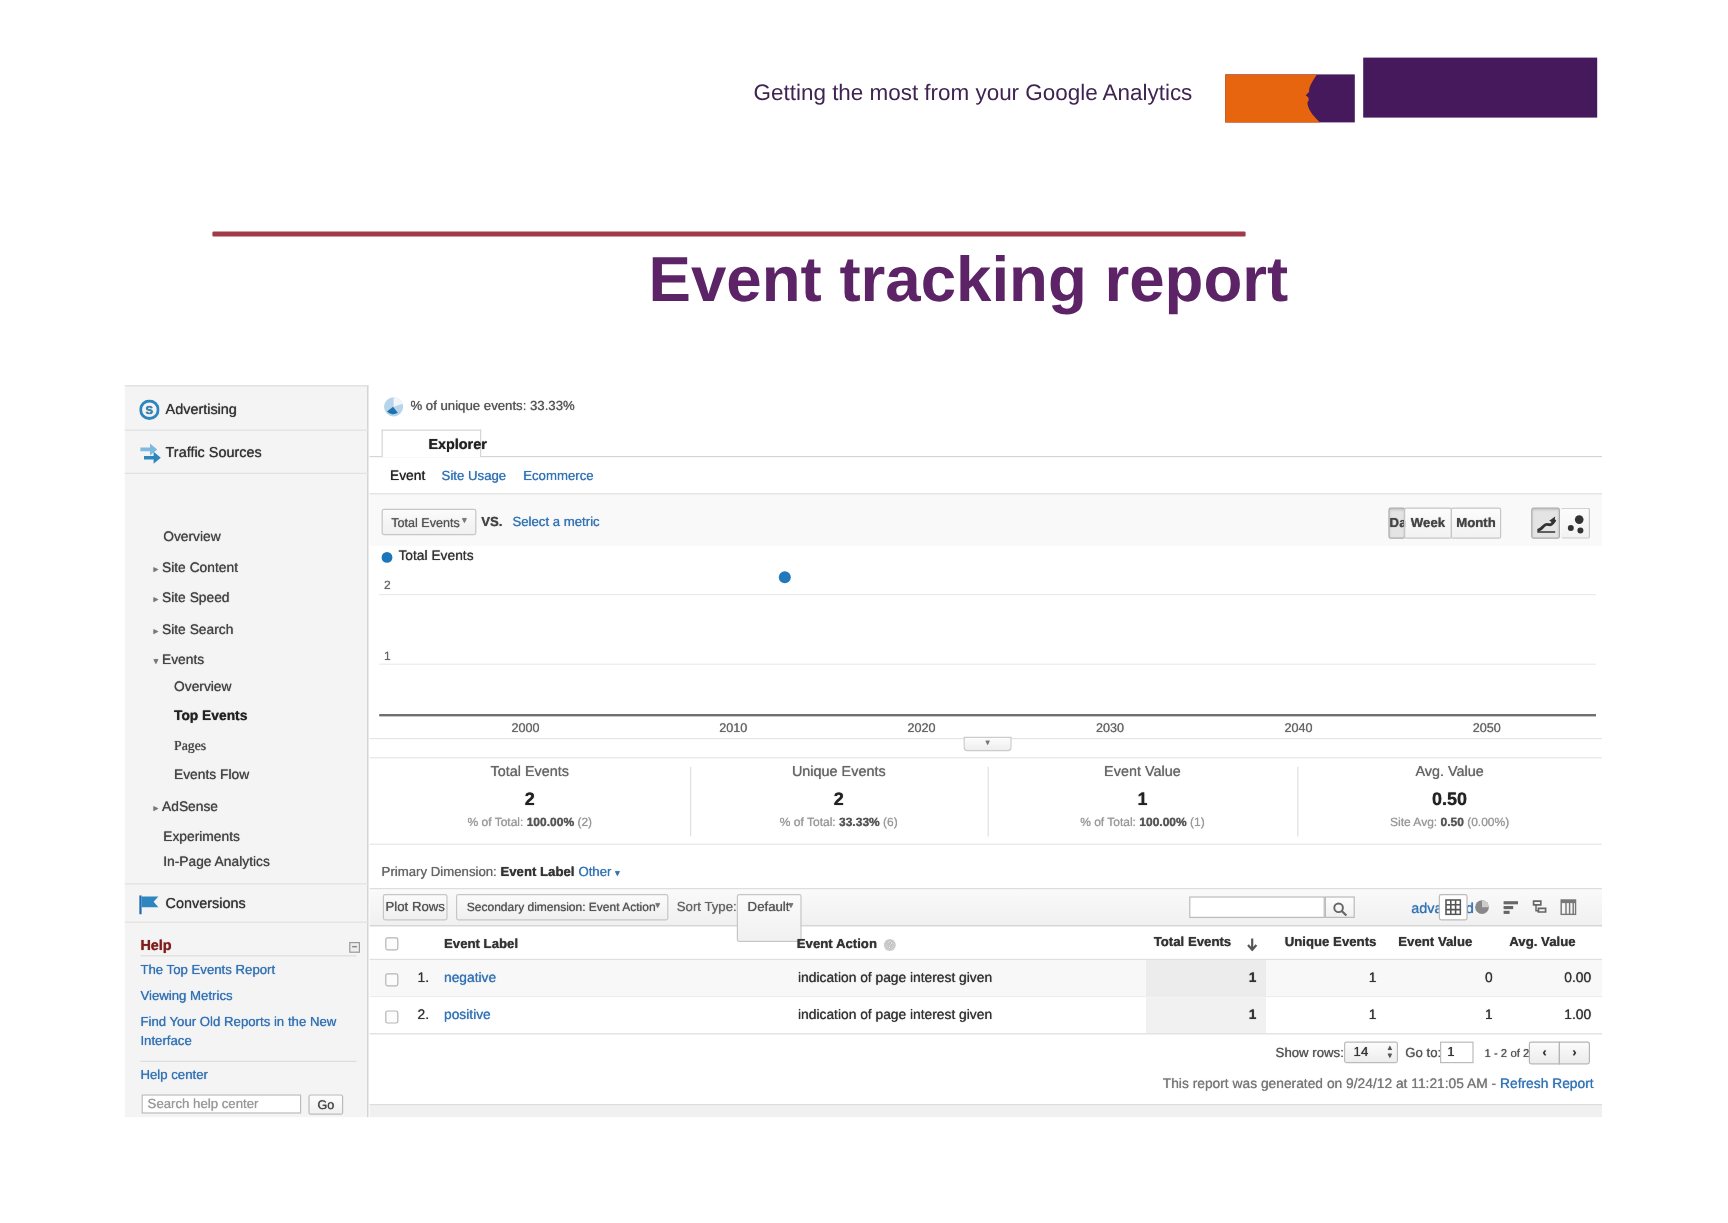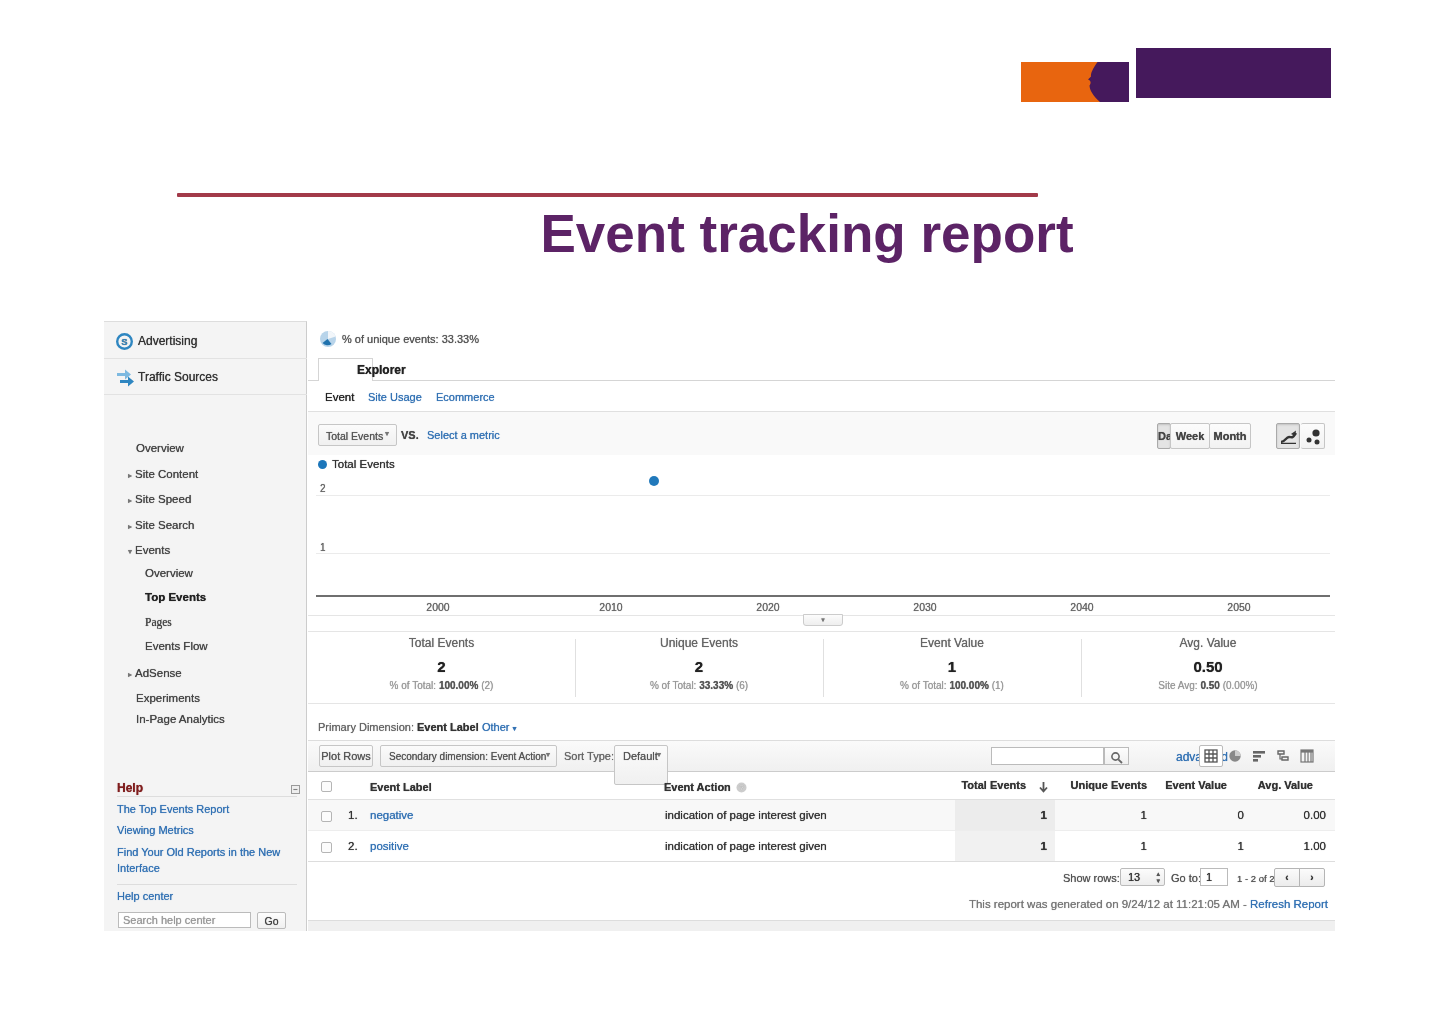--- a/index.html
+++ b/index.html
@@ -37,20 +37,21 @@
 .vg { display:flex; }
 .vb { position:relative; width:24px; height:22px; border:1px solid transparent; text-align:center; padding-top:3px; }
 .vb.sel { background:#fff; border-color:#bbb; border-radius:2px; }
 .vb svg { display:inline-block; }
 .cb { width:11px; height:11px; background:#fcfcfc; border:1px solid #b5b5b5; border-radius:2px; }
 .num { font-size:11.5px; color:#333; width:100px; text-align:right; }
 </style>
 </head>
 <body>
 <div class="page">
+  <div class="hdrtext">Getting the most from your Google Analytics</div>
 
   <svg class="abs" style="left:1018px; top:44px;" width="316" height="60" viewBox="0 0 316 60">
     <rect x="3" y="18" width="108" height="40" fill="#45195c"></rect>
     <path d="M3,18 H79.5 C75,24.5 72.5,29 73,32.5 L70,35.5 C73.5,37 73,39.5 71.5,41.5 C71.5,45.5 75,52 82,58 H3 Z" fill="#e8650f"></path>
     <rect x="118" y="4" width="195" height="50" fill="#45195c"></rect>
   </svg>
   <div class="redline"></div>
   <div class="title"><span>Event tracking report</span></div>
 
   <div class="ga">
@@ -74,20 +75,27 @@
       <div class="subitem" style="left:24px; top:171px;"><span class="tri">▸</span>Site Speed</div>
       <div class="subitem" style="left:24px; top:197px;"><span class="tri">▸</span>Site Search</div>
       <div class="subitem" style="left:24px; top:222px;"><span class="tri">▾</span>Events</div>
       <div class="subitem" style="left:41px; top:245px;">Overview</div>
       <div class="subitem" style="left:41px; top:269px; font-weight:bold; color:#222;">Top Events</div>
       <div class="subitem" style="left:41px; top:294px;font-family:Liberation Serif, serif;">Pages</div>
       <div class="subitem" style="left:41px; top:318px;">Events Flow</div>
       <div class="subitem" style="left:24px; top:345px;"><span class="tri">▸</span>AdSense</div>
       <div class="subitem" style="left:32px; top:370px;">Experiments</div>
       <div class="subitem" style="left:32px; top:391px;">In-Page Analytics</div>
+      <div class="navrow" style="top:414px; border-top:1px solid #e2e2e2; height:33px;">
+        <svg style="position:absolute;left:12px;top:9px;" width="17" height="16" viewBox="0 0 17 16">
+            <path d="M1,0 v16" stroke="#1f6cb0" stroke-width="2"></path>
+            <path d="M2,1 h14 l-4,4.5 l4,4.5 h-14 z" fill="#2e86c1"></path>
+          </svg>
+        <span class="lbl">Conversions</span>
+      </div>
       <div class="helpbox">
         <div style="position:absolute; left:13px; top:9px; font-size:12px; font-weight:bold; color:#7f1d1d;">Help</div>
         <div style="position:absolute; left:187px; top:13px; width:9px; height:9px; border:1px solid #999; background:#eee; font-size:8px; line-height:7px; text-align:center; color:#666;">−</div>
         <div style="position:absolute; left:13px; top:24px; width:180px; border-bottom:1px solid #ddd;"></div>
         <a class="bluelink" style="position:absolute; left:13px; top:31px;" href="#">The Top Events Report</a>
         <a class="bluelink" style="position:absolute; left:13px; top:52px;" href="#">Viewing Metrics</a>
         <a class="bluelink" style="position:absolute; left:13px; top:73px; width:178px; line-height:15.5px;" href="#">Find Your Old Reports in the New Interface</a>
         <div style="position:absolute; left:13px; top:112px; width:180px; border-bottom:1px solid #ddd;"></div>
         <a class="bluelink" style="position:absolute; left:13px; top:118px;" href="#">Help center</a>
         <div style="position:absolute; left:14px; top:140px; width:133px; height:16px; background:#fff; border:1px solid #bbb; font-size:11px; color:#999; line-height:15px; padding-left:4px;">Search help center</div>
@@ -97,21 +105,21 @@
     <div class="main" id="main">
 
       <svg class="abs" style="left:11px; top:9px;" width="18" height="18" viewBox="0 0 18 18">
           <circle cx="9" cy="9" r="8" fill="#b8d4ea"></circle>
           <path d="M9,9 L16.6,6.5 A8,8 0 0,0 9,1 Z" fill="#f2f6fa"></path>
           <path d="M3.5,13 a7,7 0 0,0 9,1 l-4,-5 z" fill="#1f72ad"></path>
         </svg>
       <div class="abs" style="left:34px; top:12px; font-size:11px; color:#555;">% of unique events: 33.33%</div>
 
       <div class="abs" style="left:0; top:59px; width:1027px; border-top:1px solid #d5d5d5;"></div>
-      <div class="abs" style="left:10px; top:37px; width:55px; height:23px; background:#fff; border:1px solid #d5d5d5; border-bottom:none; font-size:12px; font-weight:bold; color:#222; text-align:center; line-height:22px;padding-left:38px;">Explorer</div>
+      <div class="abs" style="left:10px; top:37px; width:83px; height:23px; background:#fff; border:1px solid #d5d5d5; border-bottom:none; font-size:12px; font-weight:bold; color:#222; text-align:center; line-height:22px;padding-left:38px;">Explorer</div>
 
       <div class="abs" style="left:17px; top:70px; font-size:11.5px; color:#222;">Event</div>
       <a class="bluelink abs" style="left:60px; top:70px; font-size:11px;" href="#">Site Usage</a>
       <a class="bluelink abs" style="left:128px; top:70px; font-size:11px;" href="#">Ecommerce</a>
 
       <div class="abs" style="left:0; top:90px; width:1027px; height:44px; background:#f9f9f9; border-top:1px solid #e0e0e0;"></div>
       <div class="abs btn" style="left:10px; top:103px; width:79px; height:22px;">
         <span style="position:absolute; left:7px; top:5px; font-size:10.5px; color:#555;">Total Events</span>
         <span style="position:absolute; right:7px; top:4px; font-size:8px; color:#777;">▾</span>
       </div>
@@ -270,21 +278,21 @@
       <div class="abs" style="left:40px; top:519px; font-size:11.5px; color:#333;">2.</div>
       <a class="bluelink abs" style="left:62px; top:519px; font-size:11.5px;" href="#">positive</a>
       <div class="abs" style="left:357px; top:519px; font-size:11.5px; color:#333;">indication of page interest given</div>
       <div class="abs num" style="left:639px; top:519px; font-weight:bold;">1</div>
       <div class="abs num" style="left:739px; top:519px;">1</div>
       <div class="abs num" style="left:836px; top:519px;">1</div>
       <div class="abs num" style="left:918px; top:519px;">1.00</div>
 
       <div class="abs" style="left:755px; top:551px; font-size:11px; color:#555;">Show rows:</div>
       <div class="abs" style="left:812px; top:547px; width:45px; height:18px; background:linear-gradient(#fcfcfc,#ededed); border:1px solid #bbb; border-radius:2px;">
-        <span style="position:absolute; left:7px; top:2px; font-size:11px; color:#333;">13</span>
+        <span style="position:absolute; left:7px; top:2px; font-size:11px; color:#333;">14</span>
         <span style="position:absolute; right:4px; top:1px; font-size:7px; color:#555; line-height:7px;">▴<br>▾</span>
       </div>
       <div class="abs" style="left:863px; top:551px; font-size:11px; color:#555;">Go to:</div>
       <div class="abs" style="left:892px; top:547px; width:28px; height:18px; background:#fff; border:1px solid #bbb;">
           <span style="position:absolute; left:5px; top:2px; font-size:11px; color:#333;">1</span>
         </div>
       <div class="abs" style="left:929px; top:552px; font-size:9.5px; color:#555;">1 - 2 of 2</div>
       <div class="abs" style="left:966px; top:547px; width:26px; height:19px; background:linear-gradient(#fbfbfb,#ececec); border:1px solid #b5b5b5; border-radius:2px 0 0 2px; text-align:center; font-size:10px; color:#333; line-height:18px; font-weight:bold;">‹</div>
       <div class="abs" style="left:991px; top:547px; width:26px; height:19px; background:linear-gradient(#fbfbfb,#ececec); border:1px solid #b5b5b5; border-radius:0 2px 2px 0; text-align:center; font-size:10px; color:#333; line-height:18px; font-weight:bold;">›</div>
       <div class="abs" style="left:520px; top:577px; width:500px; text-align:right; font-size:11.5px; color:#777;">This report was generated on 9/24/12 at 11:21:05 AM - <a class="bluelink" href="#">Refresh Report</a></div>

